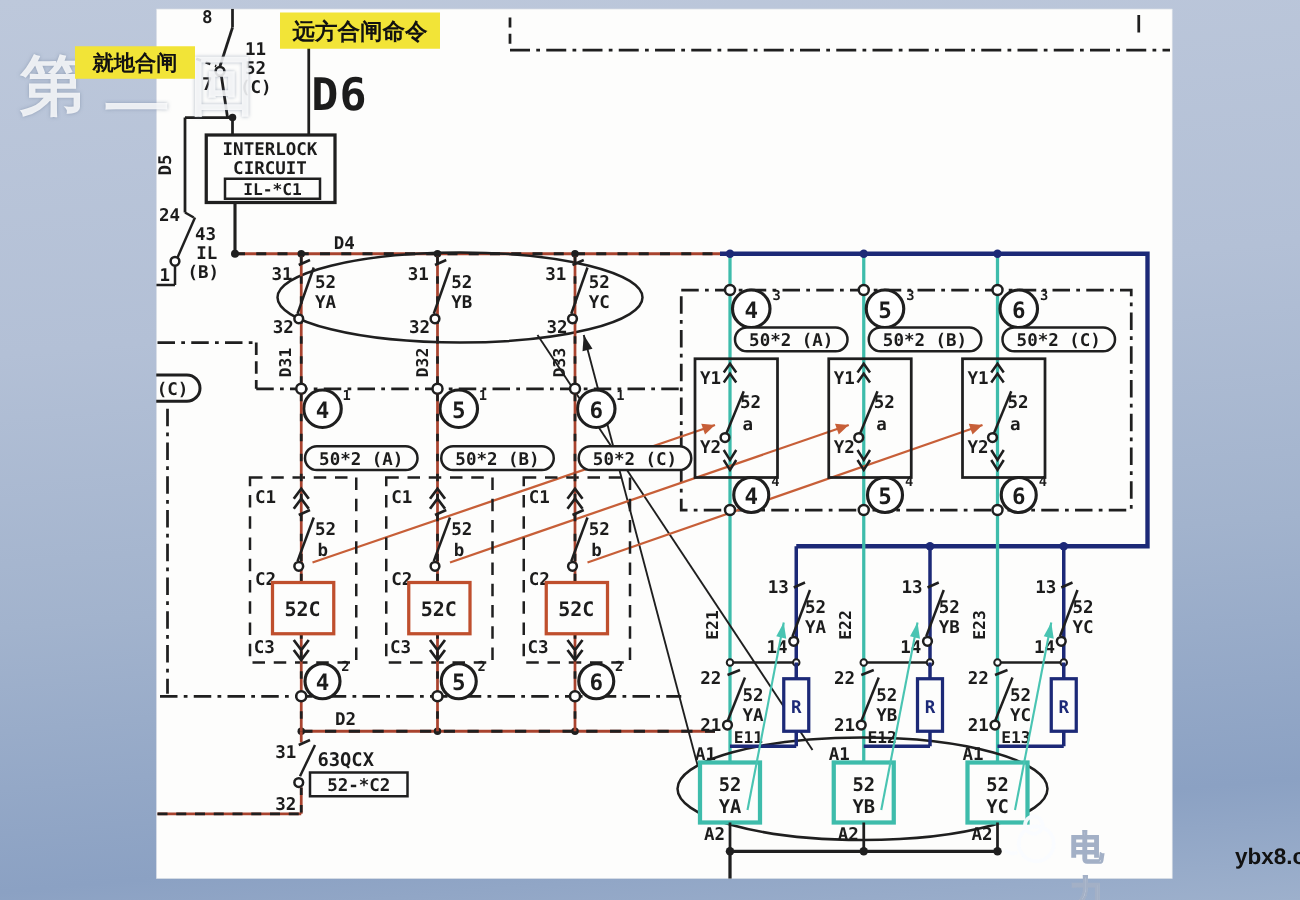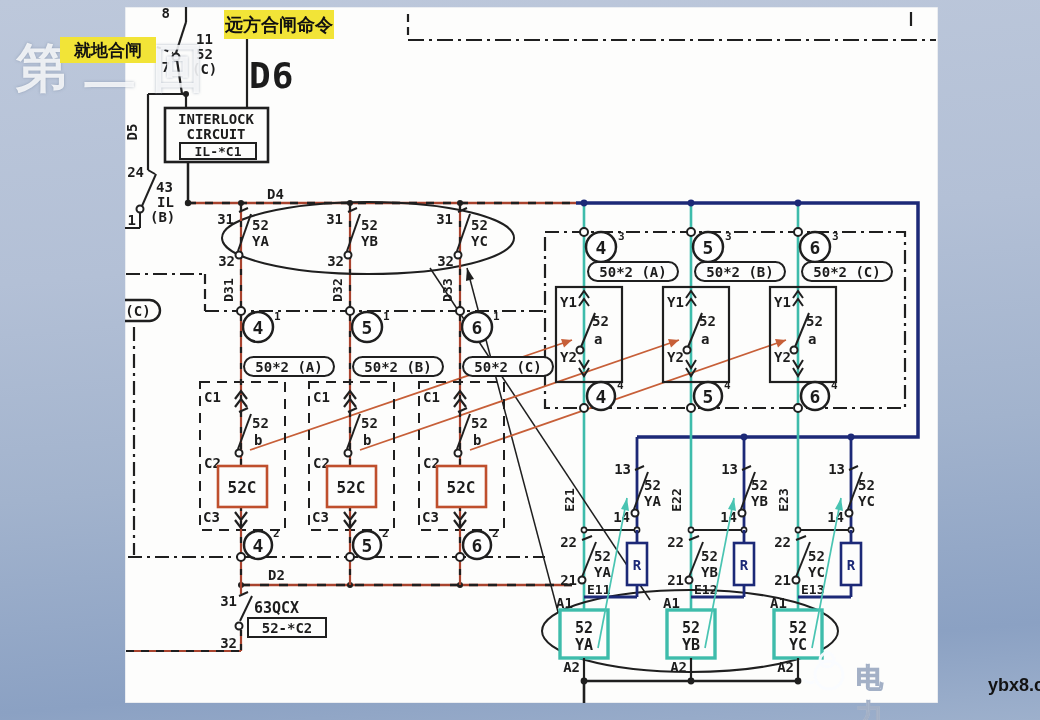--- a/index.html
+++ b/index.html
@@ -10,21 +10,21 @@
   .f11{font-size:11px}.f13{font-size:13px}.f14{font-size:14px}
   .f15{font-size:15px}.f16{font-size:16px}.f18{font-size:18px}.f34{font-size:36px;letter-spacing:1px}
   .navyT{fill:#1c2977}
   #heading{position:absolute;left:16px;top:34px;z-index:2;
            font-family:"DejaVu Serif",serif;font-size:52px;font-weight:700;letter-spacing:16px;
            color:rgba(255,255,255,0.82);text-shadow:0 0 3px rgba(110,125,150,0.55);}
   .ylabel{position:absolute;z-index:3;background:#f2e437;color:#111;
           font-family:"Liberation Sans",sans-serif;font-weight:700;
           display:flex;align-items:center;justify-content:center;}
   #label-local{left:60px;top:37px;width:96px;height:26px;font-size:17px;}
-  #label-remote{left:224px;top:10px;width:110px;height:29px;font-size:18px;}
+  #label-remote{left:224px;top:10px;width:128px;height:29px;font-size:18px;}
   #brand{position:absolute;z-index:3;}
   #brand-title{position:absolute;left:856px;top:660px;font-family:"Liberation Sans",sans-serif;
                font-size:27px;font-weight:700;color:rgba(248,250,253,0.95);
                -webkit-text-stroke:1px #a3b0c6;letter-spacing:1px;}
   #brand-site{position:absolute;left:944px;top:675px;font-family:"Liberation Sans",sans-serif;
               font-size:18px;font-weight:700;color:#121212;margin-left:44px;}
 </style>
 </head>
 <body>
 

